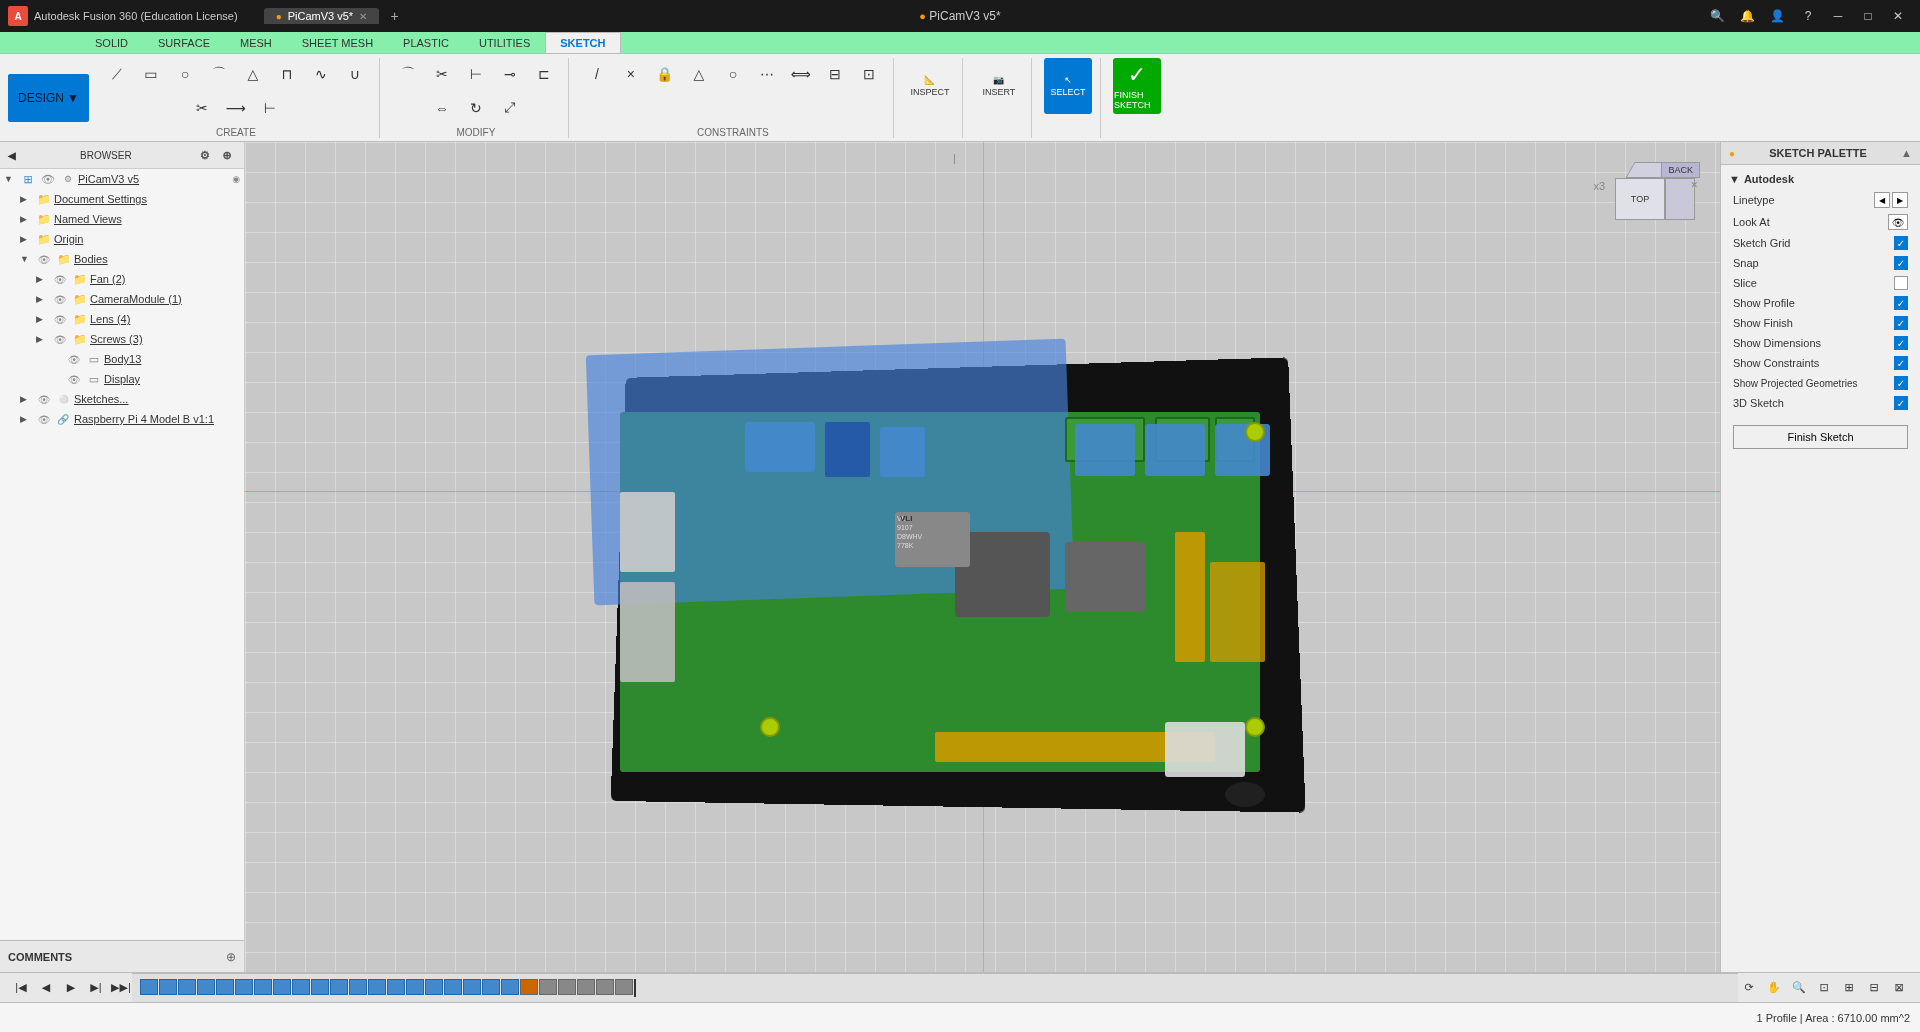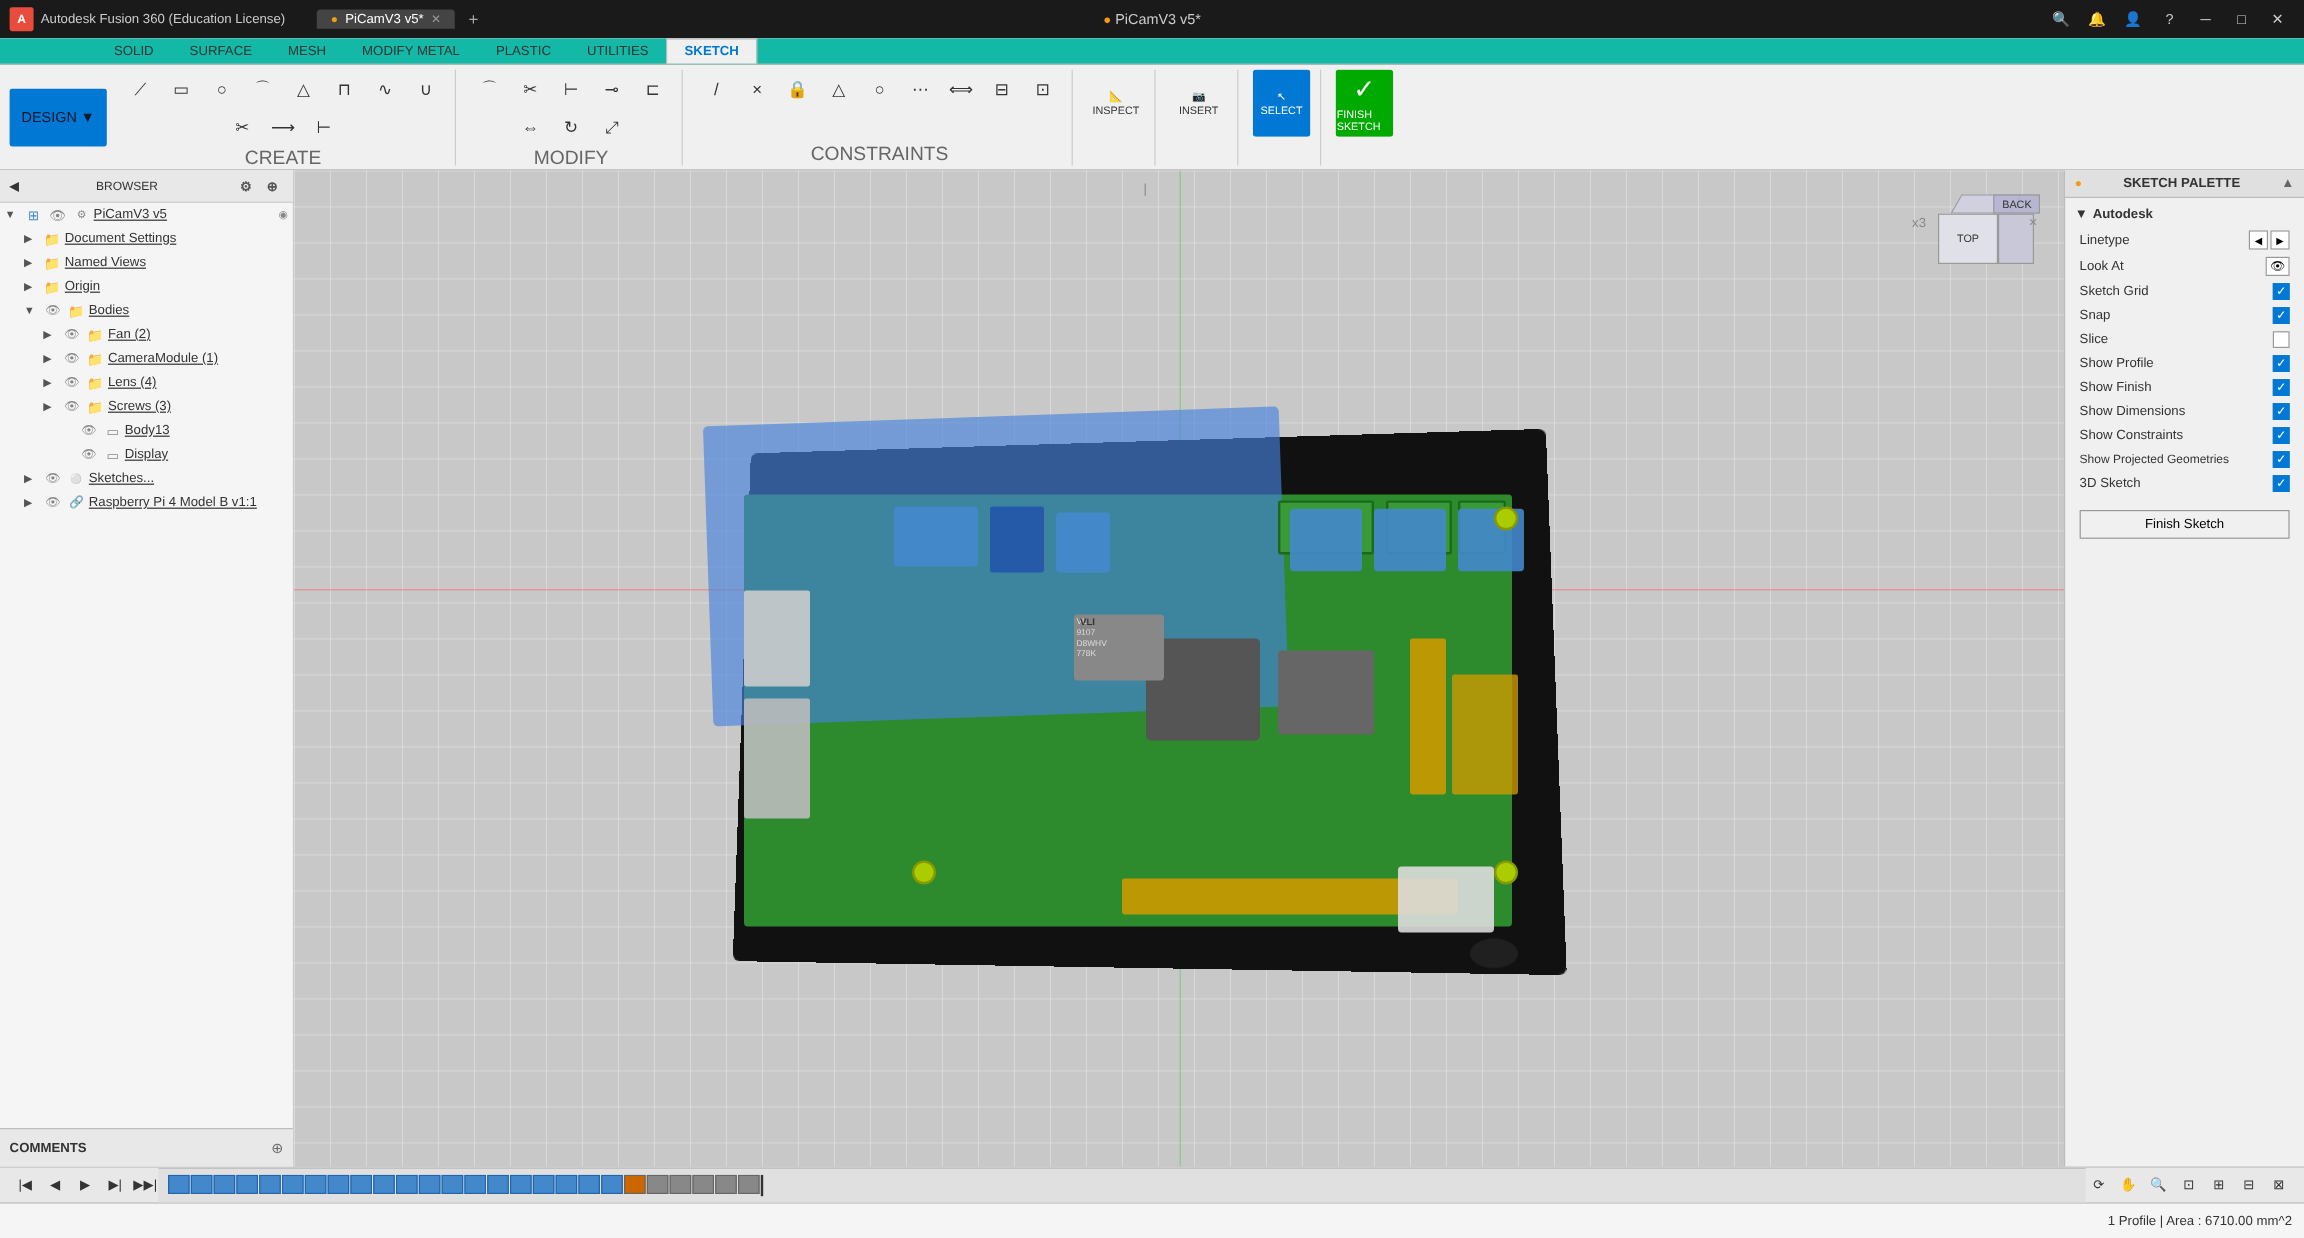--- a/index.html
+++ b/index.html
@@ -31,21 +31,21 @@
     
     #ribbon {
       height: 110px;
       background: #f0f0f0;
       border-bottom: 1px solid #bbb;
       display: flex;
       flex-direction: column;
     }
     #ribbon-tabs {
       display: flex;
-      background: #14b8a6;
+      background: #86efac;
       height: 26px;
       align-items: flex-end;
       padding-left: 80px;
       border-bottom: 1px solid #bbb;
     }
     .ribbon-tab {
       padding: 4px 14px;
       font-size: 11px;
       cursor: pointer;
       color: #333;
@@ -83,21 +83,21 @@
     .ribbon-group {
       display: flex;
       flex-direction: column;
       align-items: center;
       border-right: 1px solid #ccc;
       padding: 0 8px;
       height: 80px;
       justify-content: space-between;
     }
     .ribbon-group-label {
-      font-size: 16px;
+      font-size: 10px;
       color: #666;
       margin-top: 2px;
     }
     .ribbon-tools {
       display: flex;
       gap: 2px;
       align-items: center;
     }
     .rtool {
       width: 32px; height: 32px;
@@ -376,21 +376,21 @@
     <button class="win-btn">□</button>
     <button class="win-btn close">✕</button>
   </div>
 </div>
 
 <div id="ribbon">
   <div id="ribbon-tabs">
     <button class="ribbon-tab">SOLID</button>
     <button class="ribbon-tab">SURFACE</button>
     <button class="ribbon-tab">MESH</button>
-    <button class="ribbon-tab">MODIFY METAL</button>
+    <button class="ribbon-tab">SHEET MESH</button>
     <button class="ribbon-tab">PLASTIC</button>
     <button class="ribbon-tab">UTILITIES</button>
     <button class="ribbon-tab active">SKETCH</button>
   </div>
   <div id="ribbon-content">
 
     <button class="design-btn">
       <span>DESIGN</span>
       <span>▼</span>
     </button>

